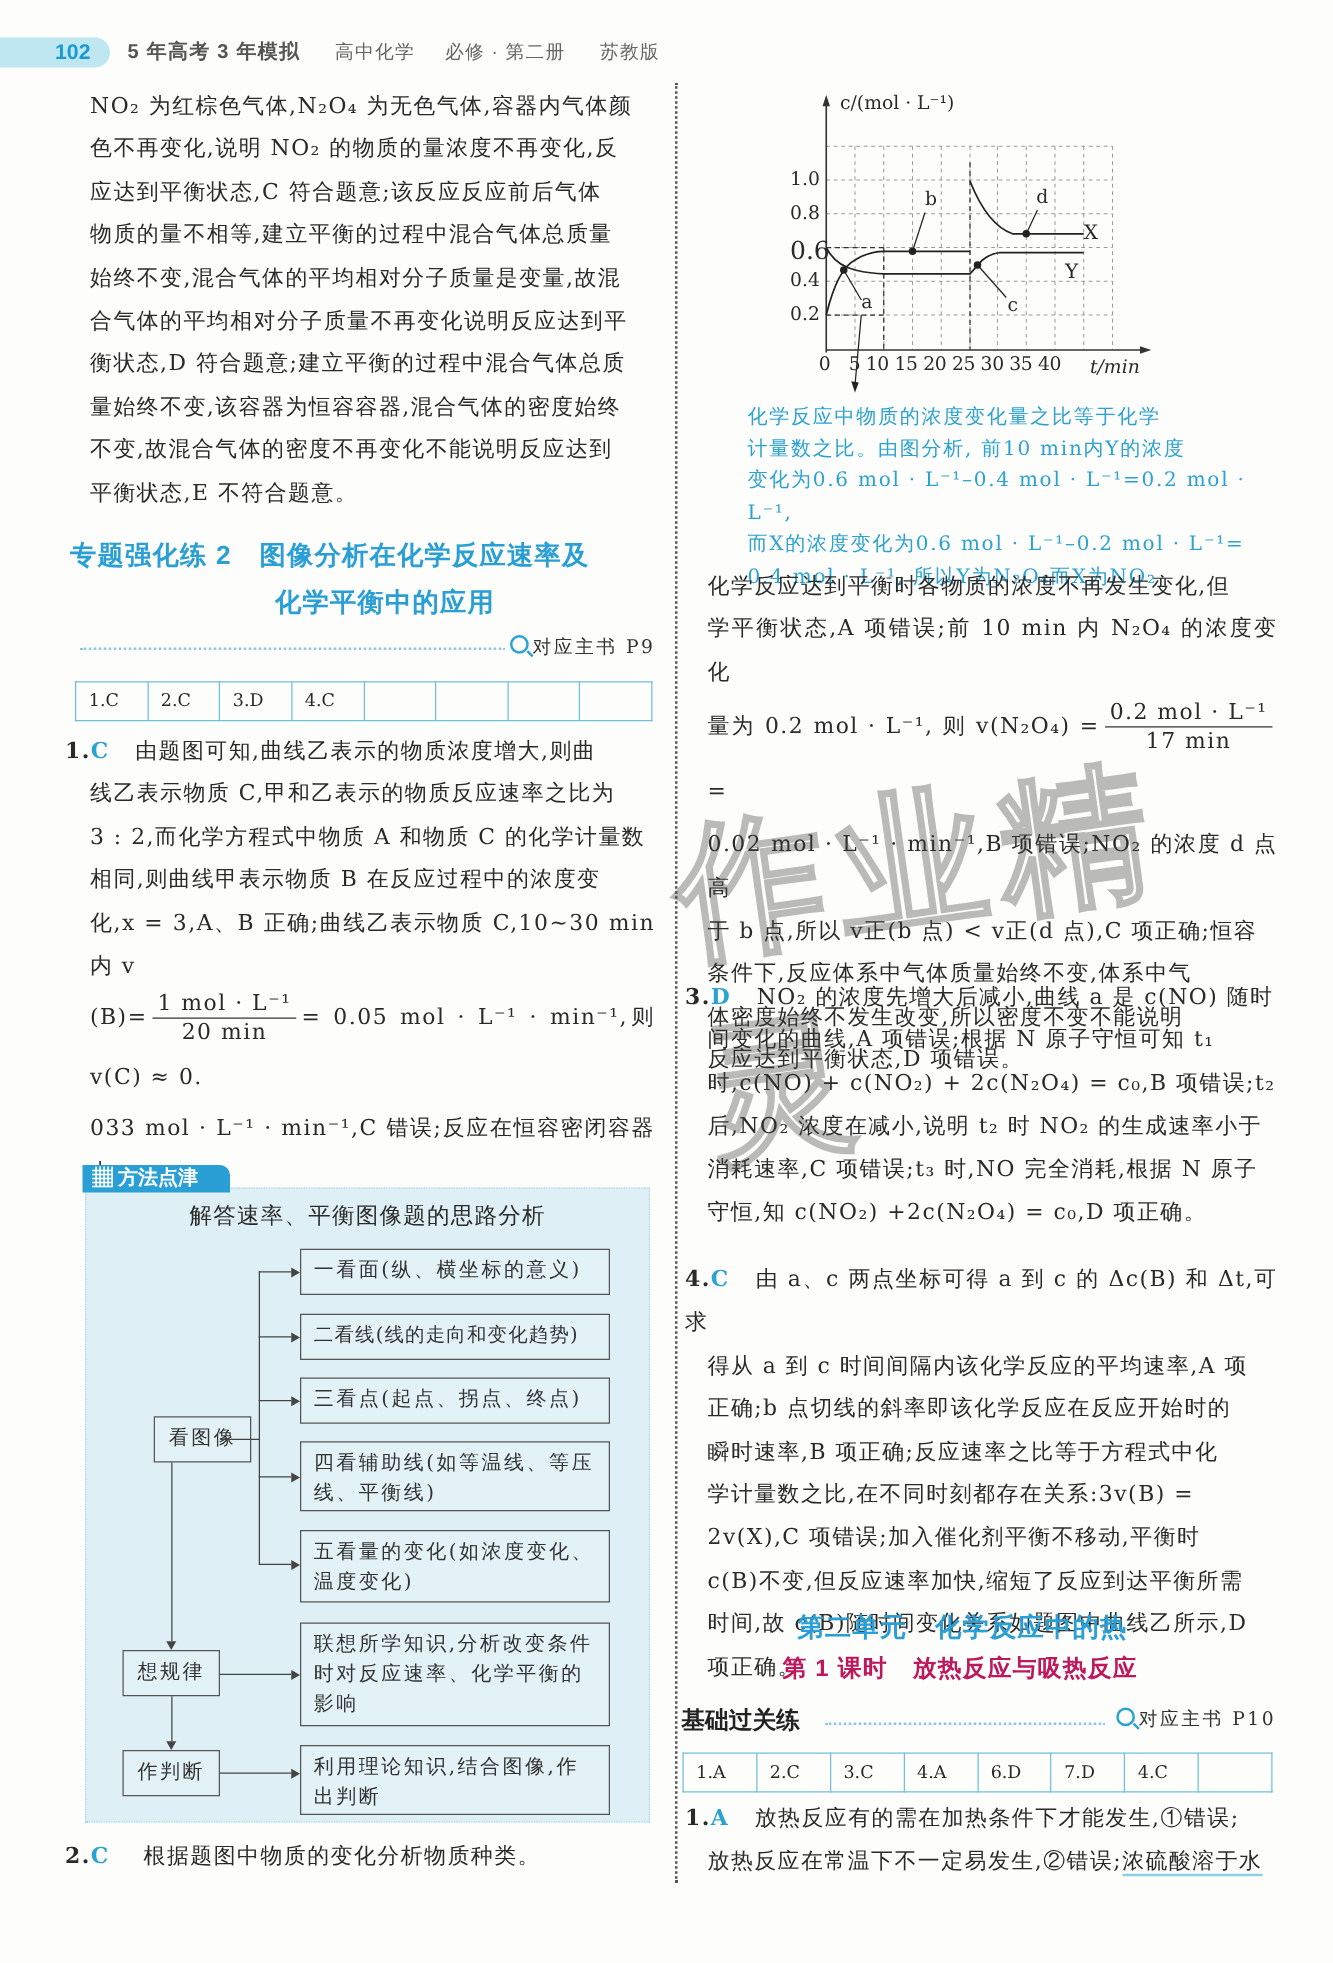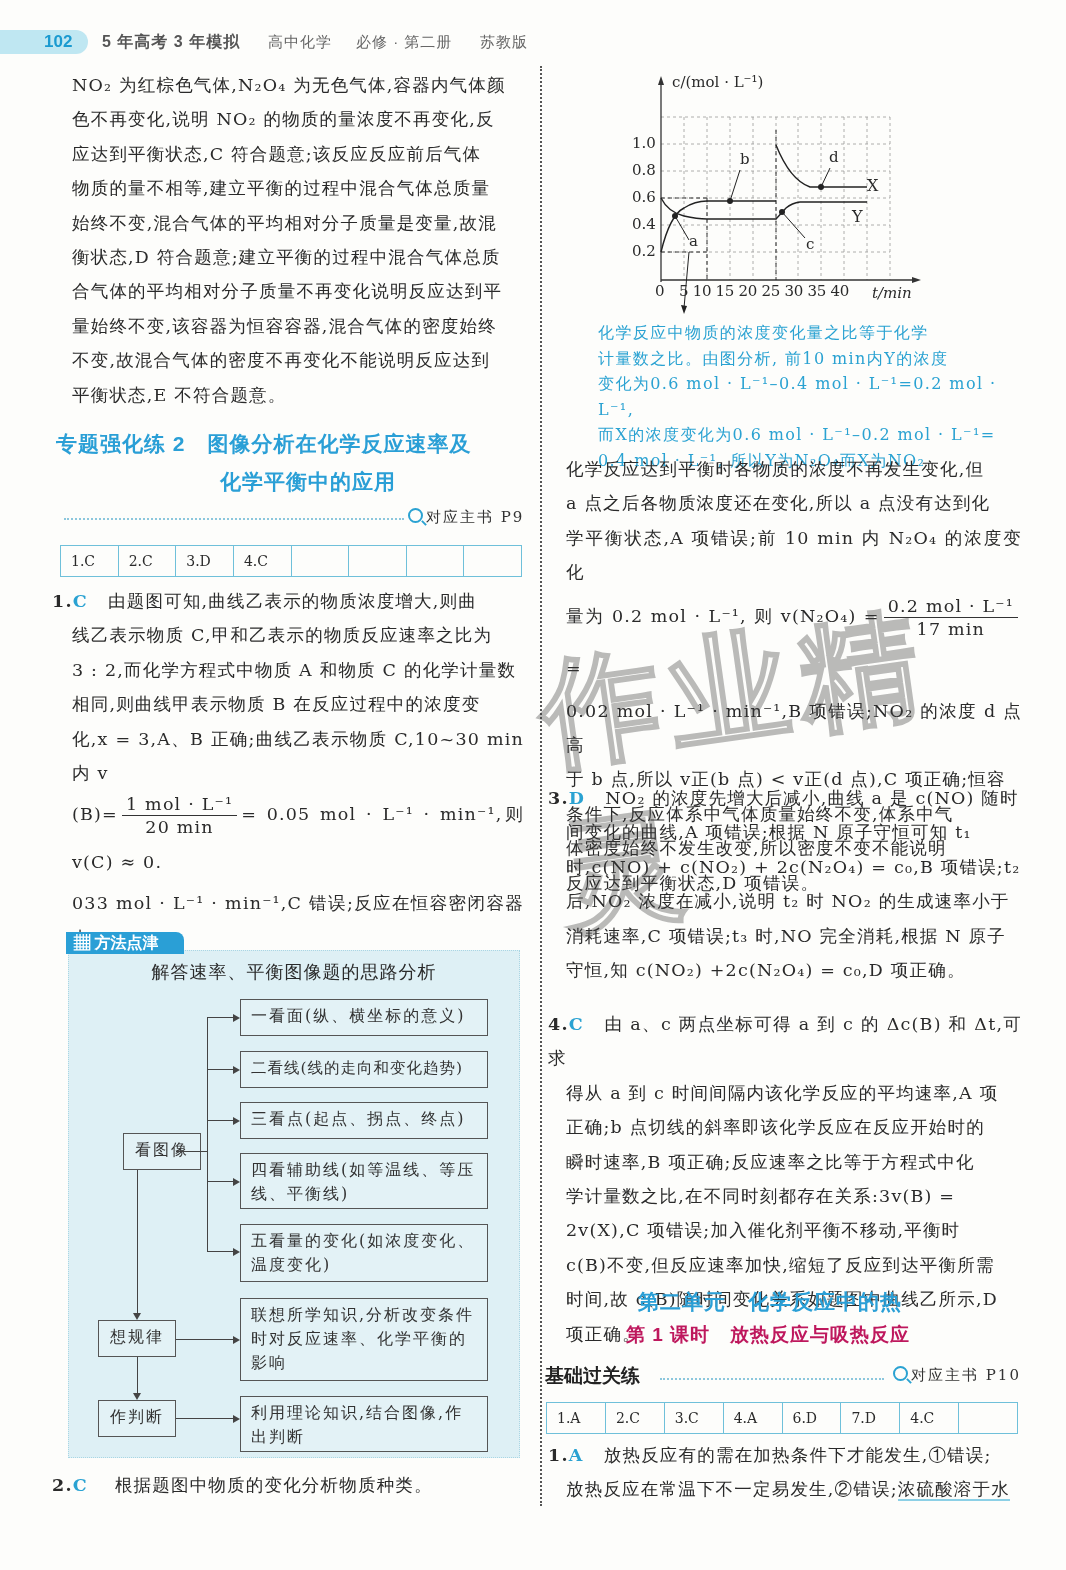--- a/index.html
+++ b/index.html
@@ -48,22 +48,22 @@
 <div class="abs hdr-sub" style="left:480px">苏教版</div>
 
 <div class="abs" style="left:540px;top:66px;width:0;height:1440px;border-left:2px dotted #555;"></div>
 
 <div class="abs para" style="left:72px;top:68px;width:452px;">
   <p>NO₂ 为红棕色气体,N₂O₄ 为无色气体,容器内气体颜</p>
   <p>色不再变化,说明 NO₂ 的物质的量浓度不再变化,反</p>
   <p>应达到平衡状态,C 符合题意;该反应反应前后气体</p>
   <p>物质的量不相等,建立平衡的过程中混合气体总质量</p>
   <p>始终不变,混合气体的平均相对分子质量是变量,故混</p>
+  <p>合气体的平均相对分子质量不再变化说明反应达到平</p>
   <p>衡状态,D 符合题意;建立平衡的过程中混合气体总质</p>
-  <p>合气体的平均相对分子质量不再变化说明反应达到平</p>
   <p>量始终不变,该容器为恒容容器,混合气体的密度始终</p>
   <p>不变,故混合气体的密度不再变化不能说明反应达到</p>
   <p>平衡状态,E 不符合题意。</p>
 </div>
 
 <div class="abs section-title" style="left:56px;top:430px;">专题强化练 2　图像分析在化学反应速率及</div>
 <div class="abs section-title" style="left:220px;top:468px;">化学平衡中的应用</div>
 <div class="abs dots" style="left:64px;top:518px;width:340px;"></div>
 <div class="abs ref" style="left:408px;top:508px;">
   <span class="mag"></span><span>对应主书 P9</span>
@@ -186,21 +186,21 @@
     <line x1="730" y1="201" x2="740" y2="170"></line>
     <line x1="782" y1="212" x2="805" y2="238"></line>
     <line x1="821" y1="187" x2="830" y2="168"></line>
     <line x1="689" y1="252" x2="684" y2="308"></line>
   </g>
   <polygon points="684,314 681,305 687,306" fill="#222"></polygon>
 </svg>
 <div class="abs" style="left:672px;top:73px;font-size:15px;">c/(mol · L⁻¹)</div>
 <div class="abs" style="left:632px;top:134px;font-size:15px;">1.0</div>
 <div class="abs" style="left:632px;top:161px;font-size:15px;">0.8</div>
-<div class="abs" style="left:632px;top:188px;font-size:15px;">0.6</div>
+<div class="abs" style="left:632px;top:188px;font-size:20px;">0.6</div>
 <div class="abs" style="left:632px;top:215px;font-size:15px;">0.4</div>
 <div class="abs" style="left:632px;top:242px;font-size:15px;">0.2</div>
 <div class="abs" style="left:655px;top:282px;font-size:15px;white-space:pre;letter-spacing:-0.3px;">0　5 10 15 20 25 30 35 40</div>
 <div class="abs" style="left:872px;top:284px;font-size:15px;font-style:italic;">t/min</div>
 <div class="abs" style="left:867px;top:176px;font-size:16px;">X</div>
 <div class="abs" style="left:852px;top:207px;font-size:16px;">Y</div>
 <div class="abs" style="left:689px;top:232px;font-size:15px;">a</div>
 <div class="abs" style="left:740px;top:150px;font-size:15px;">b</div>
 <div class="abs" style="left:806px;top:235px;font-size:15px;">c</div>
 <div class="abs" style="left:829px;top:148px;font-size:15px;">d</div>
@@ -208,21 +208,20 @@
 <div class="abs note" style="left:598px;top:320px;width:420px;">
   <div>化学反应中物质的浓度变化量之比等于化学</div>
   <div>计量数之比。由图分析, 前10 min内Y的浓度</div>
   <div>变化为0.6 mol · L⁻¹–0.4 mol · L⁻¹=0.2 mol · L⁻¹,</div>
   <div>而X的浓度变化为0.6 mol · L⁻¹–0.2 mol · L⁻¹=</div>
   <div>0.4 mol · L⁻¹, 所以Y为N₂O₄而X为NO₂</div>
 </div>
 
 <div class="abs para" style="left:566px;top:452px;width:456px;">
   <p>化学反应达到平衡时各物质的浓度不再发生变化,但</p>
-  <p>a 点之后各物质浓度还在变化,所以 a 点没有达到化</p>
   <p>学平衡状态,A 项错误;前 10 min 内 N₂O₄ 的浓度变化</p>
   <p style="line-height:52px"><span>量为 0.2 mol · L⁻¹, 则 v(N₂O₄) =</span><span class="frac"><span class="num">0.2 mol · L⁻¹</span><span>17 min</span></span><span>=</span></p>
   <p>0.02 mol · L⁻¹ · min⁻¹,B 项错误;NO₂ 的浓度 d 点高</p>
   <p>于 b 点,所以 v正(b 点) &lt; v正(d 点),C 项正确;恒容</p>
   <p>条件下,反应体系中气体质量始终不变,体系中气</p>
   <p>体密度始终不发生改变,所以密度不变不能说明</p>
   <p>反应达到平衡状态,D 项错误。</p>
 </div>
 
 <div class="abs para" style="left:548px;top:781px;width:474px;">

